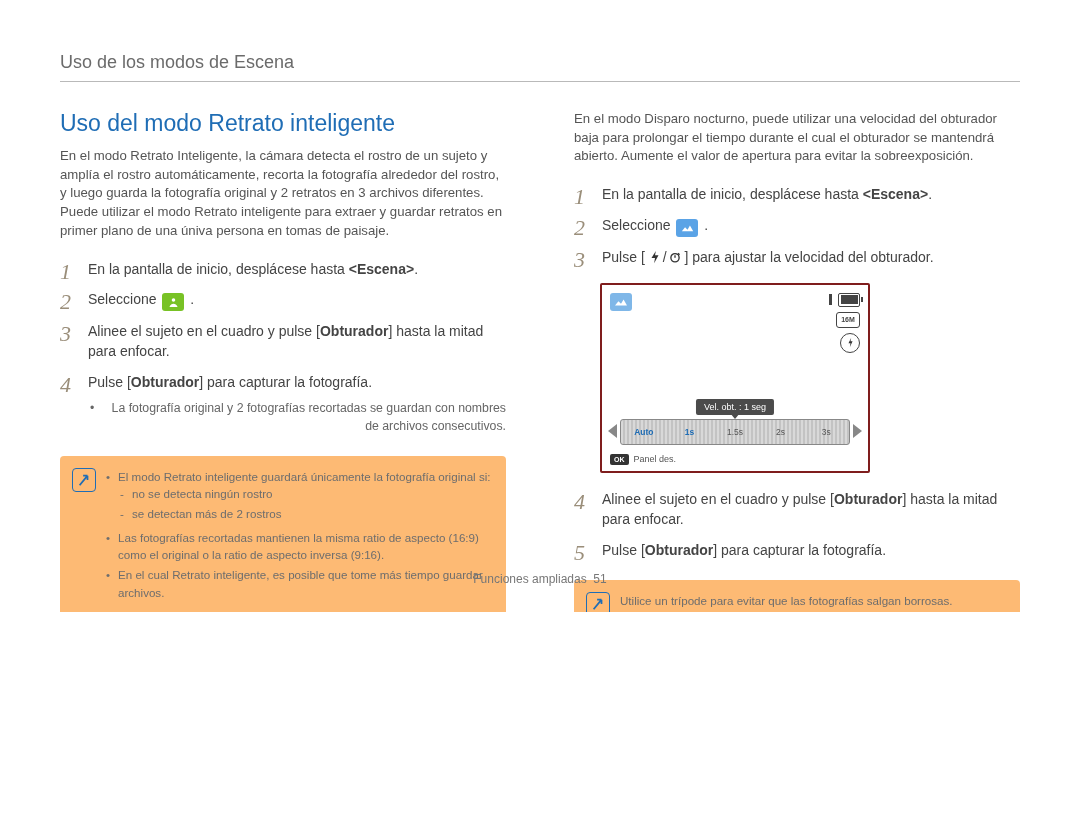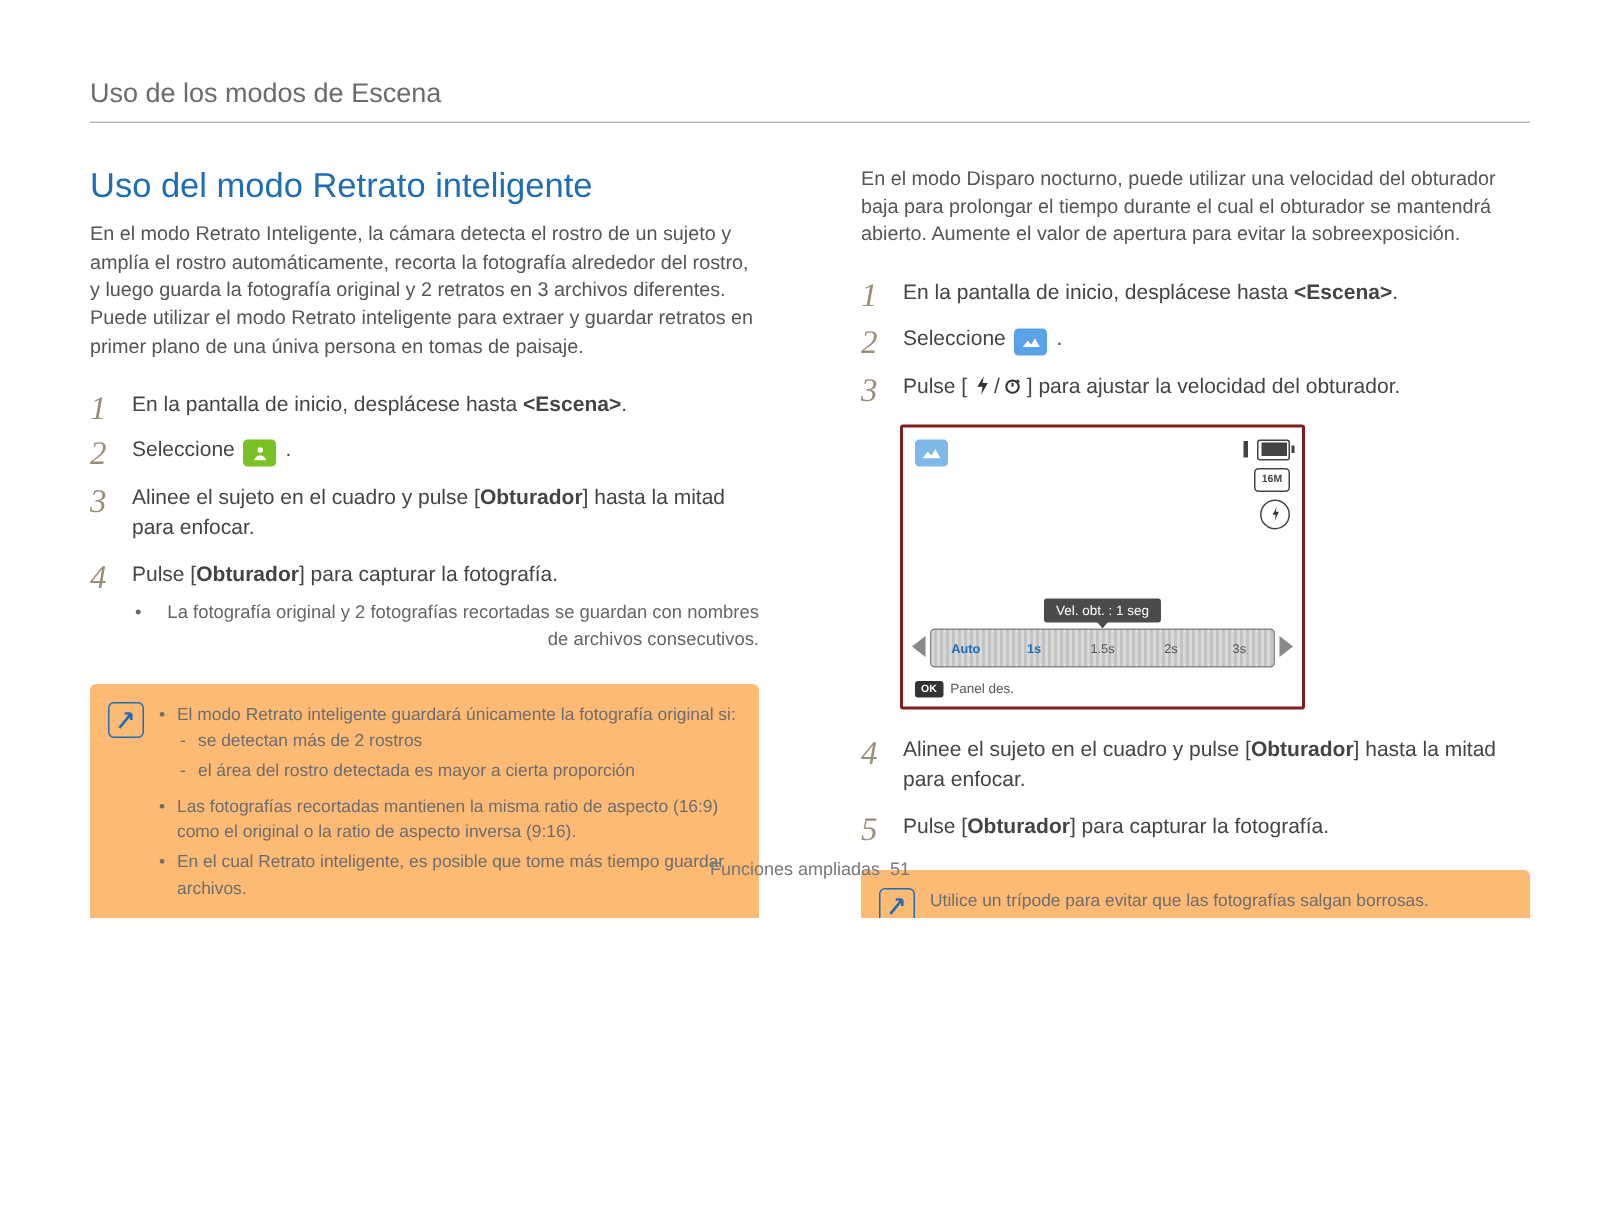--- a/index.html
+++ b/index.html
@@ -102,22 +102,22 @@
       <div class="note">
         <span class="note-icon">
           <svg viewBox="0 0 16 16">
               <path d="M3 14 L12 3 M12 3 L12 8 M12 3 L7 3"></path>
             </svg>
         </span>
         <ul>
           <li>
             <span>El modo Retrato inteligente guardará únicamente la fotografía original si:</span>
             <ul>
+              <li>no se detecta ningún rostro</li>
               <li>se detectan más de 2 rostros</li>
-              <li>el área del rostro detectada es mayor a cierta proporción</li>
             </ul>
           </li>
           <li>Las fotografías recortadas mantienen la misma ratio de aspecto (16:9) como el original o la ratio de aspecto inversa (9:16).</li>
           <li>En el cual Retrato inteligente, es posible que tome más tiempo guardar archivos.</li>
         </ul>
       </div>
     </div>
 
     <div class="col">
       <p class="intro">En el modo Disparo nocturno, puede utilizar una velocidad del obturador baja para prolongar el tiempo durante el cual el obturador se mantendrá abierto. Aumente el valor de apertura para evitar la sobreexposición.</p>

